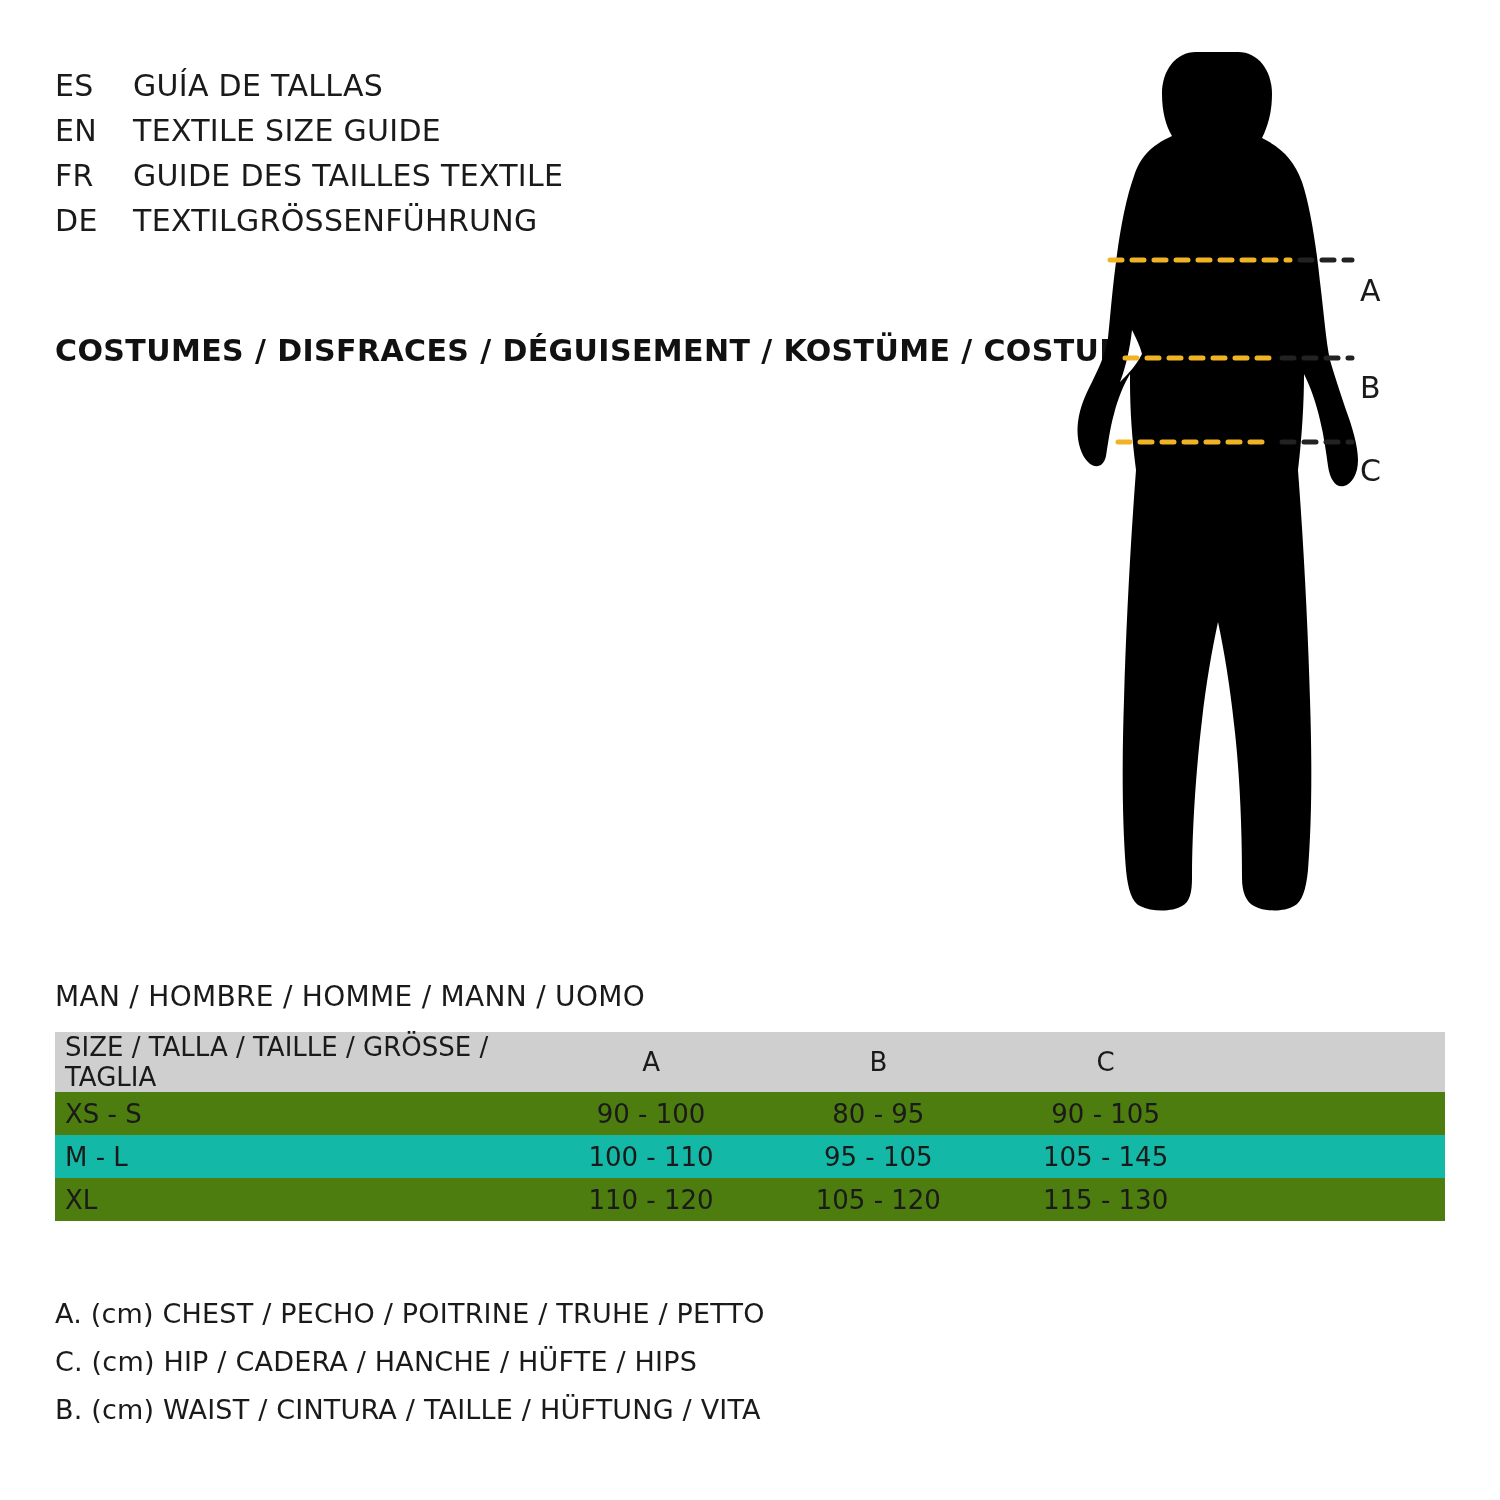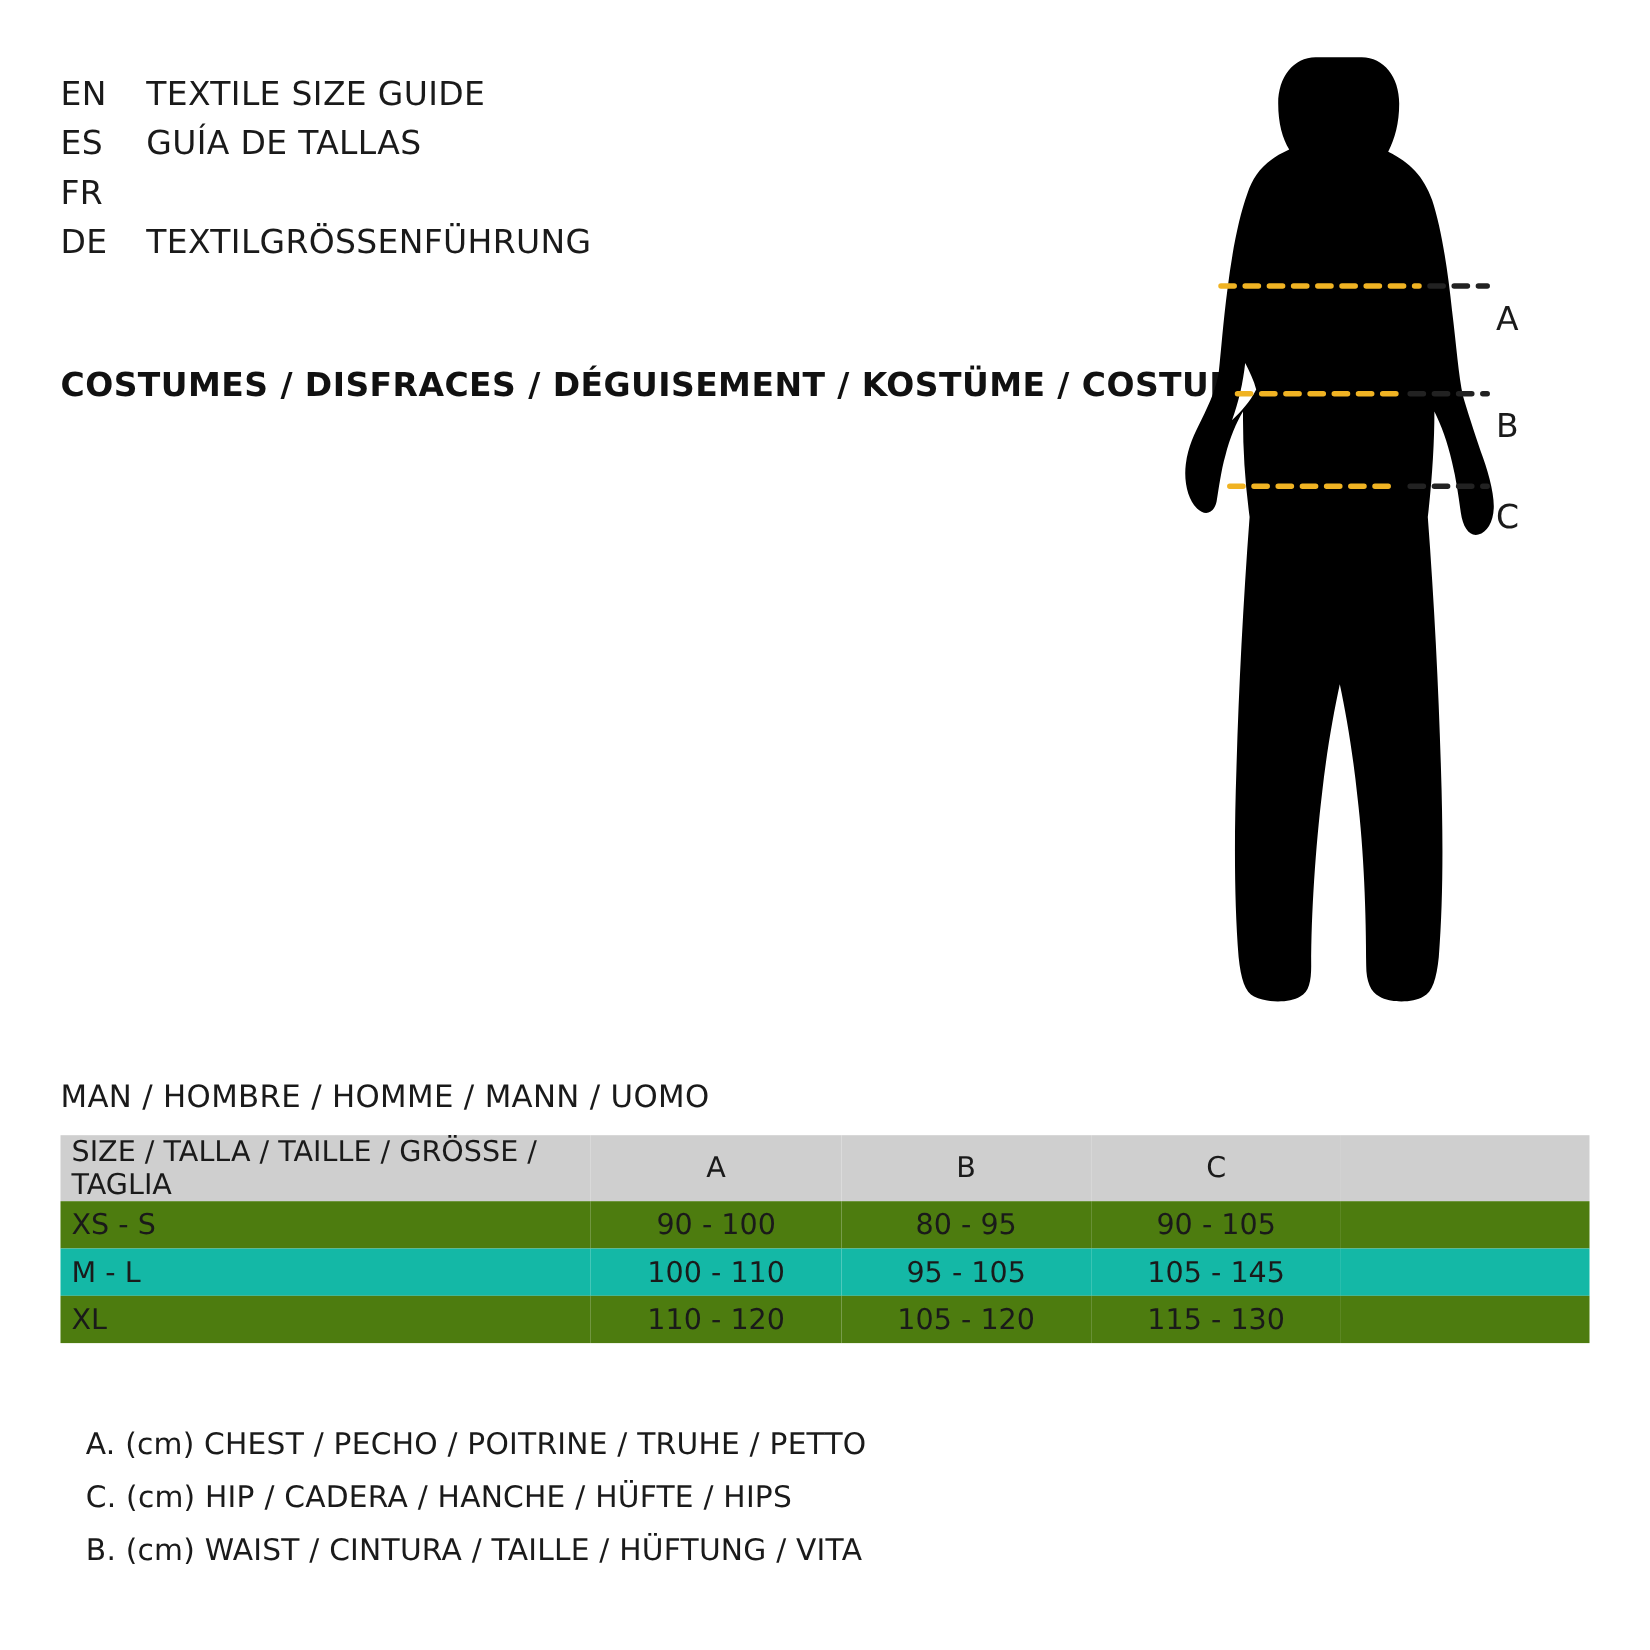--- a/index.html
+++ b/index.html
@@ -126,37 +126,37 @@
   #footnotes {
     position: absolute;
     left: 55px;
     top: 1298px;
     font-size: 27px;
     color: #1a1a1a;
   }
   .footnote {
     height: 48px;
     letter-spacing: 0.2px;
-    margin-left: 23px;
   }
 </style>
 </head>
 <body>
 
 <div id="lang-block">
   <div class="lang-row">
+    <span class="lang-code">ES</span>
+    <span class="lang-text">GUÍA DE TALLAS</span>
+  </div>
+  <div class="lang-row">
     <span class="lang-code">EN</span>
     <span class="lang-text">TEXTILE SIZE GUIDE</span>
   </div>
   <div class="lang-row">
-    <span class="lang-code">ES</span>
-    <span class="lang-text">GUÍA DE TALLAS</span>
-  </div>
-  <div class="lang-row">
     <span class="lang-code">FR</span>
+    <span class="lang-text">GUIDE DES TAILLES TEXTILE</span>
   </div>
   <div class="lang-row">
     <span class="lang-code">DE</span>
     <span class="lang-text">TEXTILGRÖSSENFÜHRUNG</span>
   </div>
 </div>
 
 <div id="subtitle">COSTUMES / DISFRACES / DÉGUISEMENT / KOSTÜME / COSTUMI</div>
 
 <div id="figure-area">

